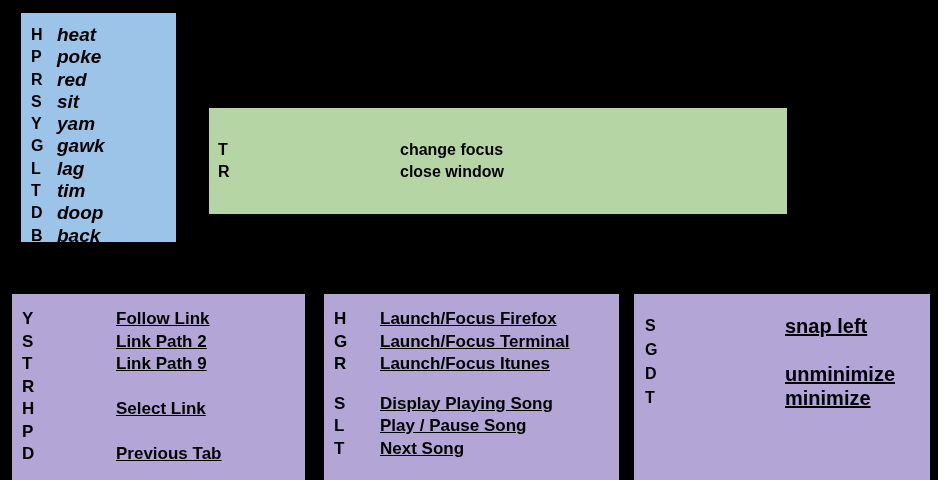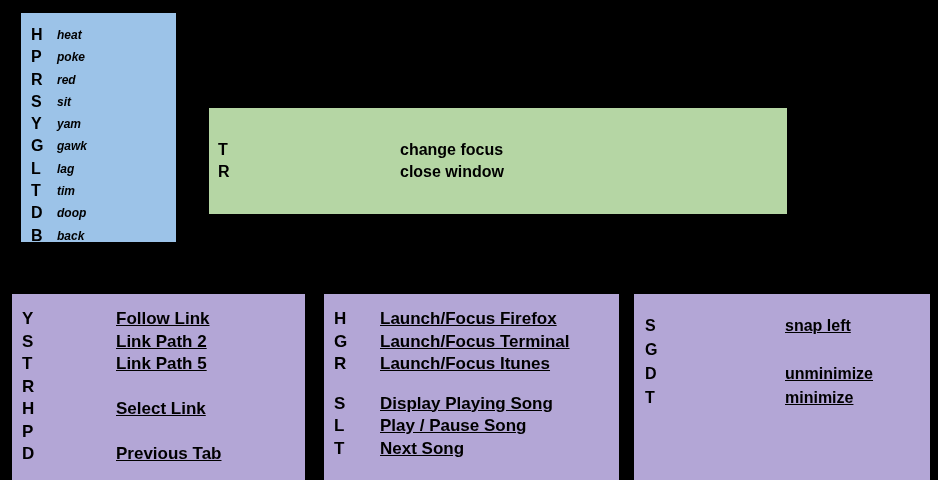--- a/index.html
+++ b/index.html
@@ -42,21 +42,21 @@
     top: 0;
     font-weight: bold;
     font-size: 16px;
   }
   #panel-keys .v {
     position: absolute;
     left: 36px;
     top: 0;
     font-weight: bold;
     font-style: italic;
-    font-size: 12px;
+    font-size: 19px;
   }
   #panel-keys .rows-wrap { padding-top: 11px; }
 
   
   #panel-window {
     left: 209px;
     top: 108px;
     width: 578px;
     height: 106px;
     background: #B5D6A4;
@@ -130,21 +130,21 @@
 
   #panel-browser .k { left: 10px; }
   #panel-browser .v { left: 104px; }
 
   #panel-apps .k { left: 10px; }
   #panel-apps .v { left: 56px; }
 
   #panel-wm .rows-wrap { padding-top: 20px; }
   #panel-wm .row { height: 24px; line-height: 24px; }
   #panel-wm .k { left: 11px; font-size: 16px; }
-  #panel-wm .v { left: 151px; font-size: 16px; }
+  #panel-wm .v { left: 151px; font-size: 20px; }
 </style>
 </head>
 <body>
 
 <div class="panel" id="panel-keys" style="background: rgb(156, 195, 232);">
   <div class="rows-wrap">
       <div class="row">
         <span class="k">H</span>
         <span class="v">heat</span>
       </div>
@@ -205,21 +205,21 @@
       <div class="row">
         <span class="k">Y</span>
         <span class="v">Follow Link</span>
       </div>
       <div class="row">
         <span class="k">S</span>
         <span class="v">Link Path 2</span>
       </div>
       <div class="row">
         <span class="k">T</span>
-        <span class="v">Link Path 5</span>
+        <span class="v">Link Path 9</span>
       </div>
       <div class="row">
         <span class="k">R</span>
       </div>
       <div class="row">
         <span class="k">H</span>
         <span class="v">Select Link</span>
       </div>
       <div class="row">
         <span class="k">P</span>

